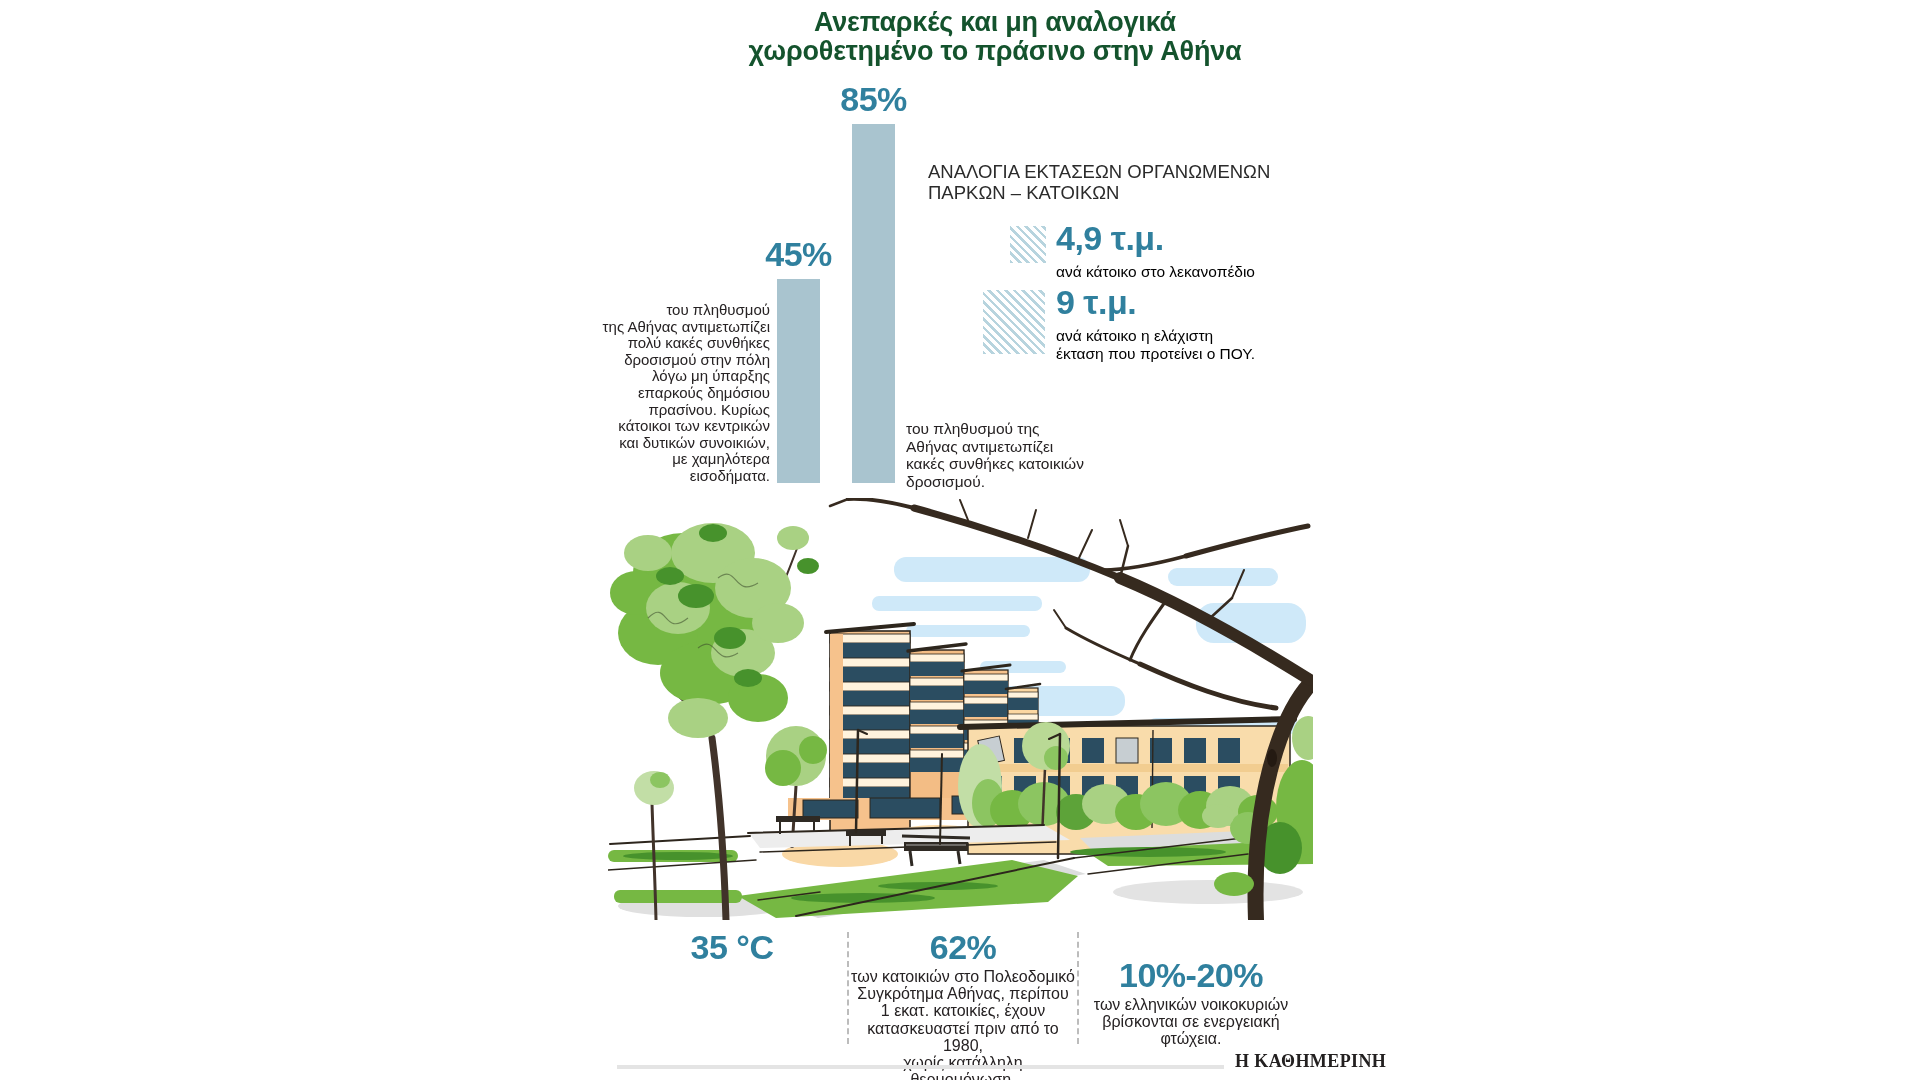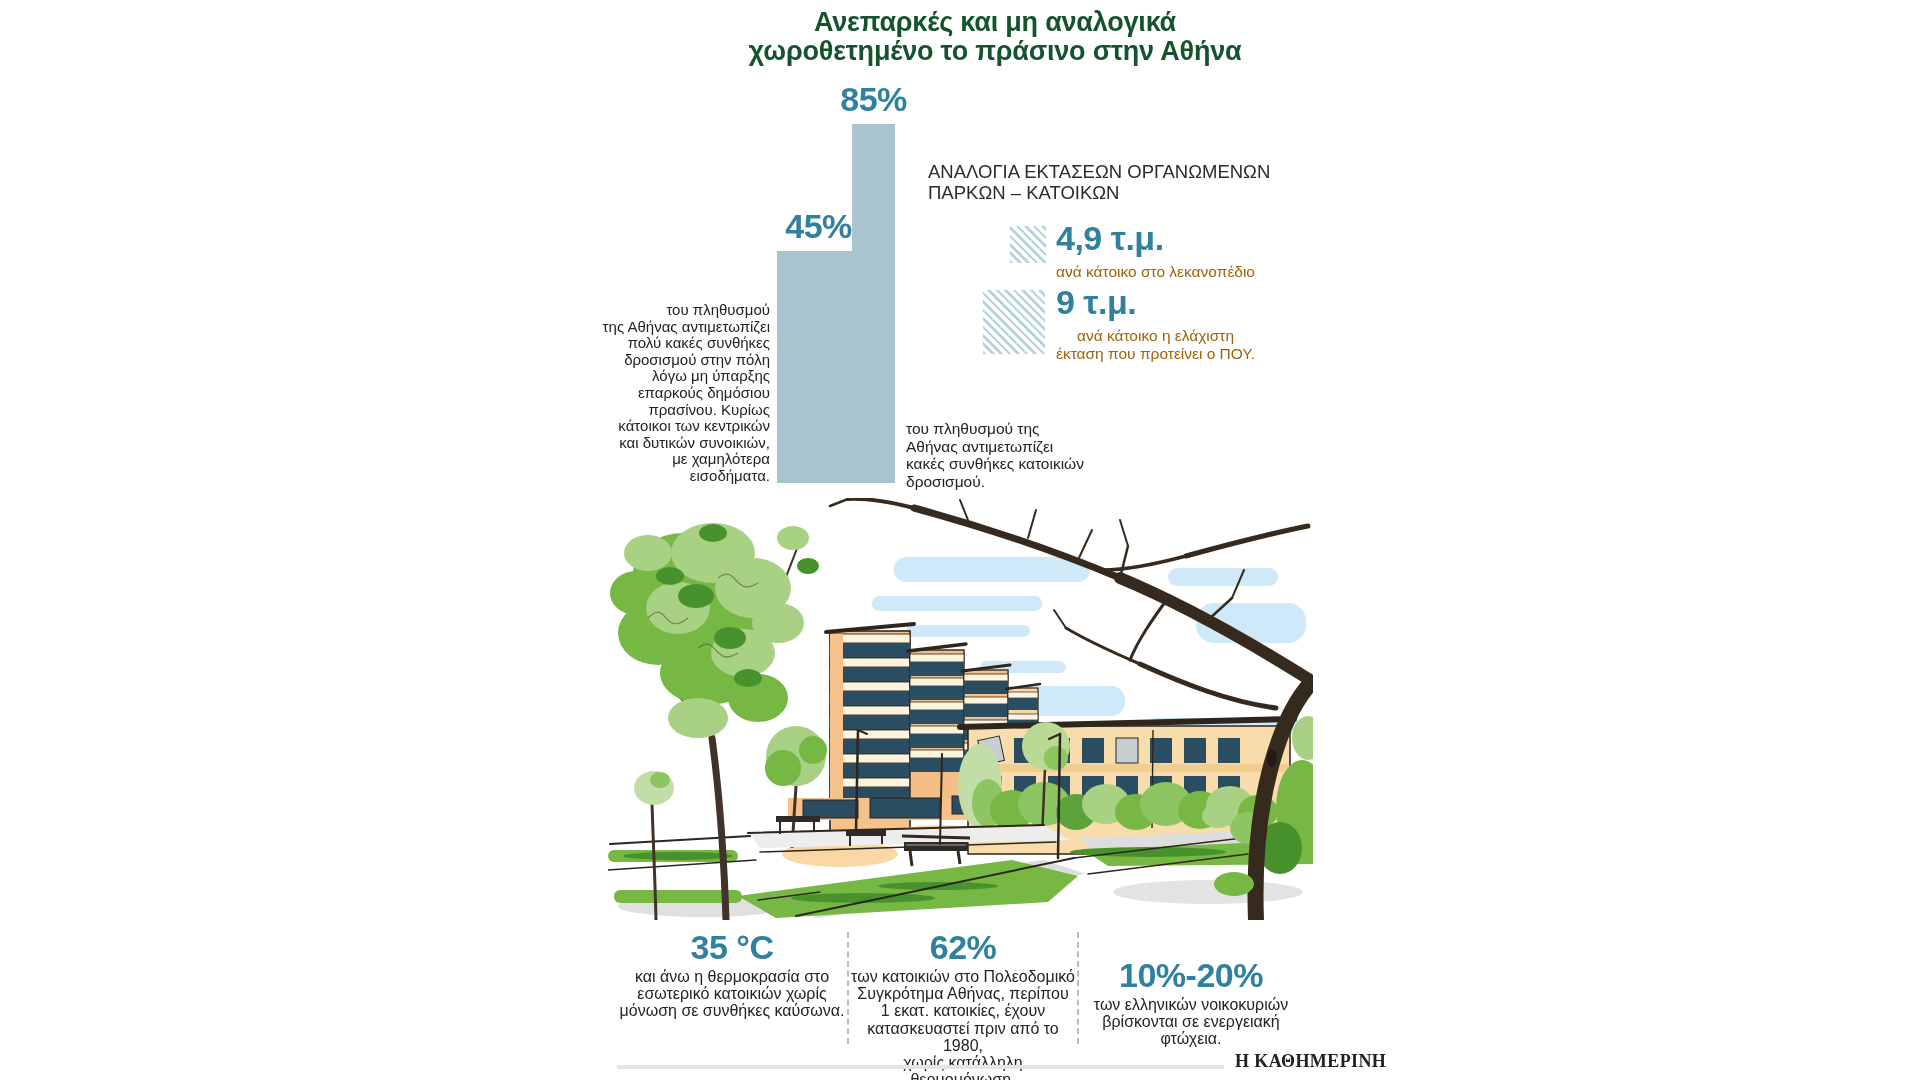--- a/index.html
+++ b/index.html
@@ -21,21 +21,21 @@
   .bar-desc-right{left:906px;top:420px;width:215px;text-align:left;font-size:15.5px;line-height:17.6px;}
 
   
   .legend-title{left:928px;top:161px;width:362px;text-align:left;font-size:18.5px;line-height:21px;color:#2b2b2b;}
   .hatch{background:repeating-linear-gradient(45deg,#b7d4de 0px,#b7d4de 2.5px,#ffffff 2.5px,#ffffff 6px);}
   .swatch-small{left:1010px;top:226px;width:36px;height:37px;}
   .swatch-large{left:983px;top:290px;width:62px;height:64px;}
   .legend-value{font-size:34px;font-weight:bold;color:#30809e;letter-spacing:-0.5px;line-height:36px;}
   .legend-value-1{left:1056px;top:220px;}
   .legend-value-2{left:1056px;top:284px;}
-  .legend-desc{font-size:15.5px;line-height:17.5px;color:#a16207;text-align:center;}
+  .legend-desc{font-size:15.5px;line-height:17.5px;color:#000000;}
   .legend-desc-1{left:1056px;top:263px;}
   .legend-desc-2{left:1056px;top:327px;}
 
   
   .stat{position:absolute;top:929px;text-align:center;}
   .stat-value{font-size:34px;font-weight:bold;color:#30809e;letter-spacing:-0.5px;line-height:36px;}
   .stat-desc{margin-top:3px;font-size:16px;line-height:17.2px;color:#262223;}
   .stat-1{left:616px;width:232px;}
   .stat-2{left:851px;width:224px;}
   .stat-3{left:1079px;width:224px;margin-top:28px;}
@@ -52,21 +52,21 @@
   .illustration{left:608px;top:498px;width:705px;height:422px;}
 </style>
 </head>
 <body>
 
 <div id="canvas">
 
   <div class="abs main-title pre">Ανεπαρκές και μη αναλογικά
 χωροθετημένο το πράσινο στην Αθήνα</div>
 
-  <div class="bar" style="left: 777px; height: 232px; padding-left: 40px;">
+  <div class="bar" style="left: 777px; height: 204px;">
     <div class="bar-label">45%</div>
   </div>
   <div class="bar" style="left: 852px; height: 359px; margin-top: 44px;">
     <div class="bar-label">85%</div>
   </div>
   <div class="abs bar-desc-left pre">του πληθυσμού
 της Αθήνας αντιμετωπίζει
 πολύ κακές συνθήκες
 δροσισμού στην πόλη
 λόγω μη ύπαρξης
@@ -334,23 +334,20 @@
       <path d="M624,100 L636,72" stroke-width="2"></path>
         <path d="M458,130 L446,112" stroke-width="2"></path>
       <path d="M240,1 L222,8" stroke-width="2.5"></path>
       <ellipse cx="664" cy="260" rx="5" ry="9" fill="#241a12" stroke="none"></ellipse>
     </g>
     <ellipse cx="626" cy="386" rx="20" ry="12" fill="#76b843"></ellipse>
   </svg>
 
   <div class="stat stat-1">
     <div class="stat-value">35 °C</div>
-    <div class="stat-desc pre">και άνω η θερμοκρασία στο
-εσωτερικό κατοικιών χωρίς
-μόνωση σε συνθήκες καύσωνα.</div>
   </div>
   <div class="abs divider divider-1"></div>
   <div class="stat stat-2">
     <div class="stat-value">62%</div>
     <div class="stat-desc pre">των κατοικιών στο Πολεοδομικό
 Συγκρότημα Αθήνας, περίπου
 1 εκατ. κατοικίες, έχουν
 κατασκευαστεί πριν από το 1980,
 χωρίς κατάλληλη θερμομόνωση.</div>
   </div>

